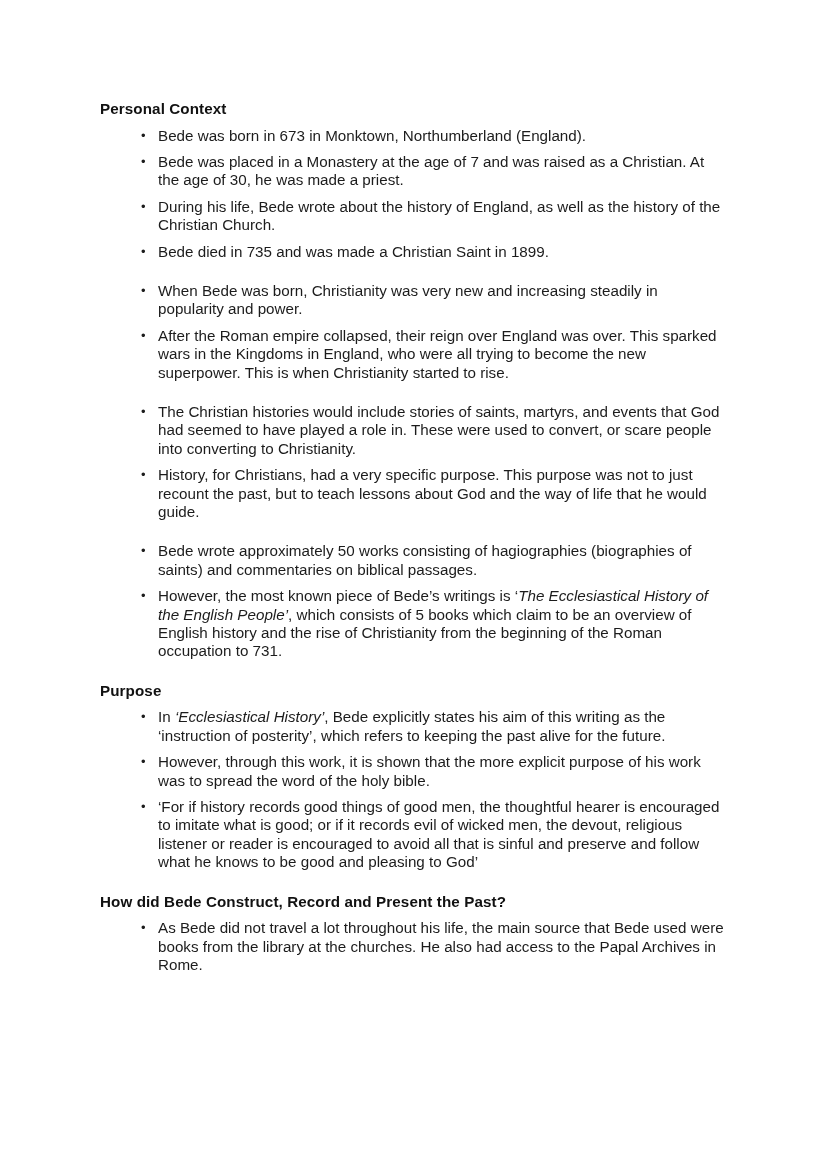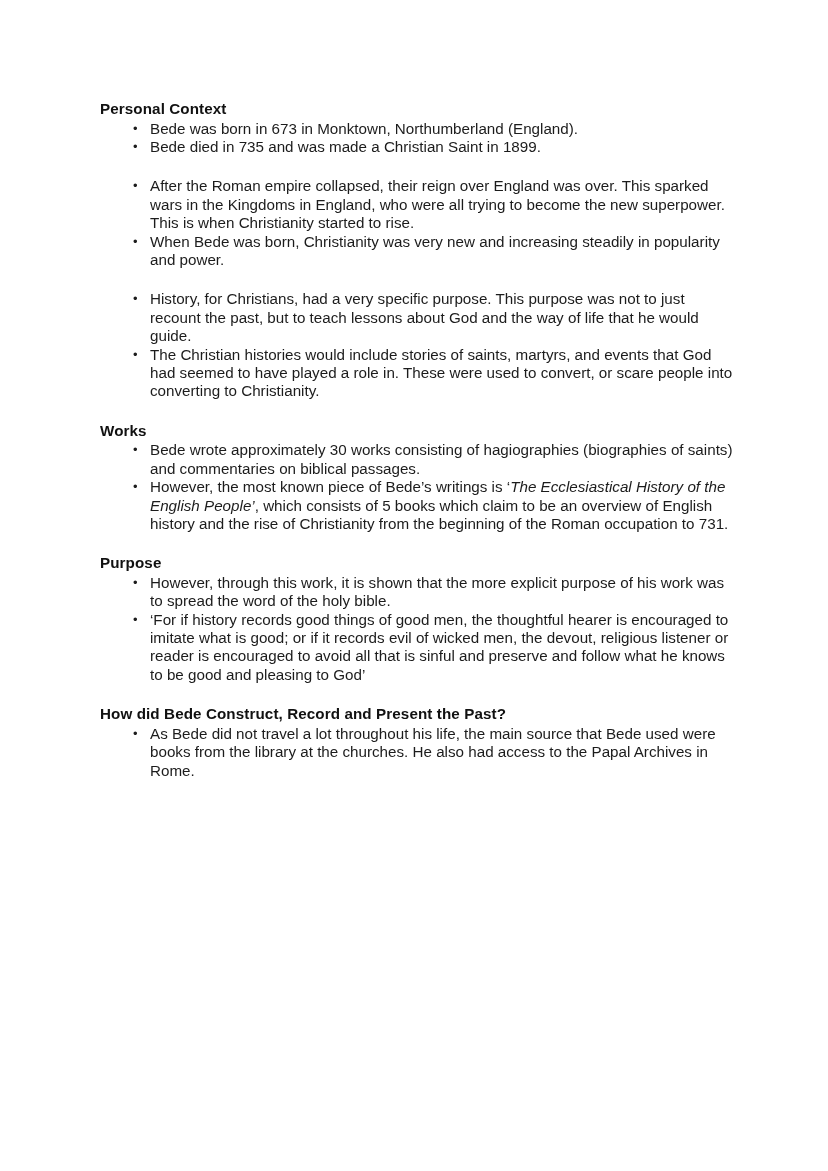--- a/index.html
+++ b/index.html
@@ -54,21 +54,21 @@
     margin: 0;
     padding: 0;
   }
 
   ul.bullets > li {
     position: relative;
     padding-left: 50px;
     font-size: 15.2px;
     line-height: 18.4px;
     color: #1c1c1c;
-    margin: 0;
+    margin: 8px;
     text-align: left;
   }
 
   ul.bullets > li::before {
     content: "\2022";
     position: absolute;
     left: 33px;
     top: 0px;
     font-size: 13px;
     line-height: 18.4px;
@@ -96,58 +96,66 @@
 
 <div class="page">
   <div class="doc-body" id="doc-body">
       <div class="section">
         <div class="section-heading">Personal Context</div>
         <ul class="bullets">
           <li>
             <span class="bullet-text">Bede was born in 673 in Monktown, Northumberland (England).</span>
           </li>
           <li>
+            <span class="bullet-text">Bede was placed in a Monastery at the age of 7 and was raised as a Christian. At the age of 30, he was made a priest.</span>
+          </li>
+          <li>
+            <span class="bullet-text">During his life, Bede wrote about the history of England, as well as the history of the Christian Church.</span>
+          </li>
+          <li>
             <span class="bullet-text">Bede died in 735 and was made a Christian Saint in 1899.</span>
           </li>
         </ul>
       </div>
       <div class="section">
         <ul class="bullets">
           <li>
-            <span class="bullet-text">After the Roman empire collapsed, their reign over England was over. This sparked wars in the Kingdoms in England, who were all trying to become the new superpower. This is when Christianity started to rise.</span>
+            <span class="bullet-text">When Bede was born, Christianity was very new and increasing steadily in popularity and power.</span>
           </li>
           <li>
-            <span class="bullet-text">When Bede was born, Christianity was very new and increasing steadily in popularity and power.</span>
+            <span class="bullet-text">After the Roman empire collapsed, their reign over England was over. This sparked wars in the Kingdoms in England, who were all trying to become the new superpower. This is when Christianity started to rise.</span>
           </li>
         </ul>
       </div>
       <div class="section">
         <ul class="bullets">
           <li>
-            <span class="bullet-text">History, for Christians, had a very specific purpose. This purpose was not to just recount the past, but to teach lessons about God and the way of life that he would guide.</span>
+            <span class="bullet-text">The Christian histories would include stories of saints, martyrs, and events that God had seemed to have played a role in. These were used to convert, or scare people into converting to Christianity.</span>
           </li>
           <li>
-            <span class="bullet-text">The Christian histories would include stories of saints, martyrs, and events that God had seemed to have played a role in. These were used to convert, or scare people into converting to Christianity.</span>
+            <span class="bullet-text">History, for Christians, had a very specific purpose. This purpose was not to just recount the past, but to teach lessons about God and the way of life that he would guide.</span>
           </li>
         </ul>
       </div>
       <div class="section">
-        <div class="section-heading">Works</div>
         <ul class="bullets">
           <li>
-            <span class="bullet-text">Bede wrote approximately 30 works consisting of hagiographies (biographies of saints) and commentaries on biblical passages.</span>
+            <span class="bullet-text">Bede wrote approximately 50 works consisting of hagiographies (biographies of saints) and commentaries on biblical passages.</span>
           </li>
           <li>
             <span class="bullet-text"><span>However, the most known piece of Bede’s writings is ‘</span><em class="title-italic">The Ecclesiastical History of the English People’</em><span>, which consists of 5 books which claim to be an overview of English history and the rise of Christianity from the beginning of the Roman occupation to 731.</span></span>
           </li>
         </ul>
       </div>
       <div class="section">
         <div class="section-heading">Purpose</div>
         <ul class="bullets">
+          <li>
+            <span class="bullet-text"><span>In </span><em class="title-italic">‘Ecclesiastical History’</em><span>, Bede explicitly states his aim of this writing as the ‘instruction of posterity’, which refers to keeping the past alive for the future.</span></span>
+          </li>
           <li>
             <span class="bullet-text">However, through this work, it is shown that the more explicit purpose of his work was to spread the word of the holy bible.</span>
           </li>
           <li class="italic-item">
             <span class="bullet-text">‘For if history records good things of good men, the thoughtful hearer is encouraged to imitate what is good; or if it records evil of wicked men, the devout, religious listener or reader is encouraged to avoid all that is sinful and preserve and follow what he knows to be good and pleasing to God’</span>
           </li>
         </ul>
       </div>
       <div class="section">
         <div class="section-heading">How did Bede Construct, Record and Present the Past?</div>

